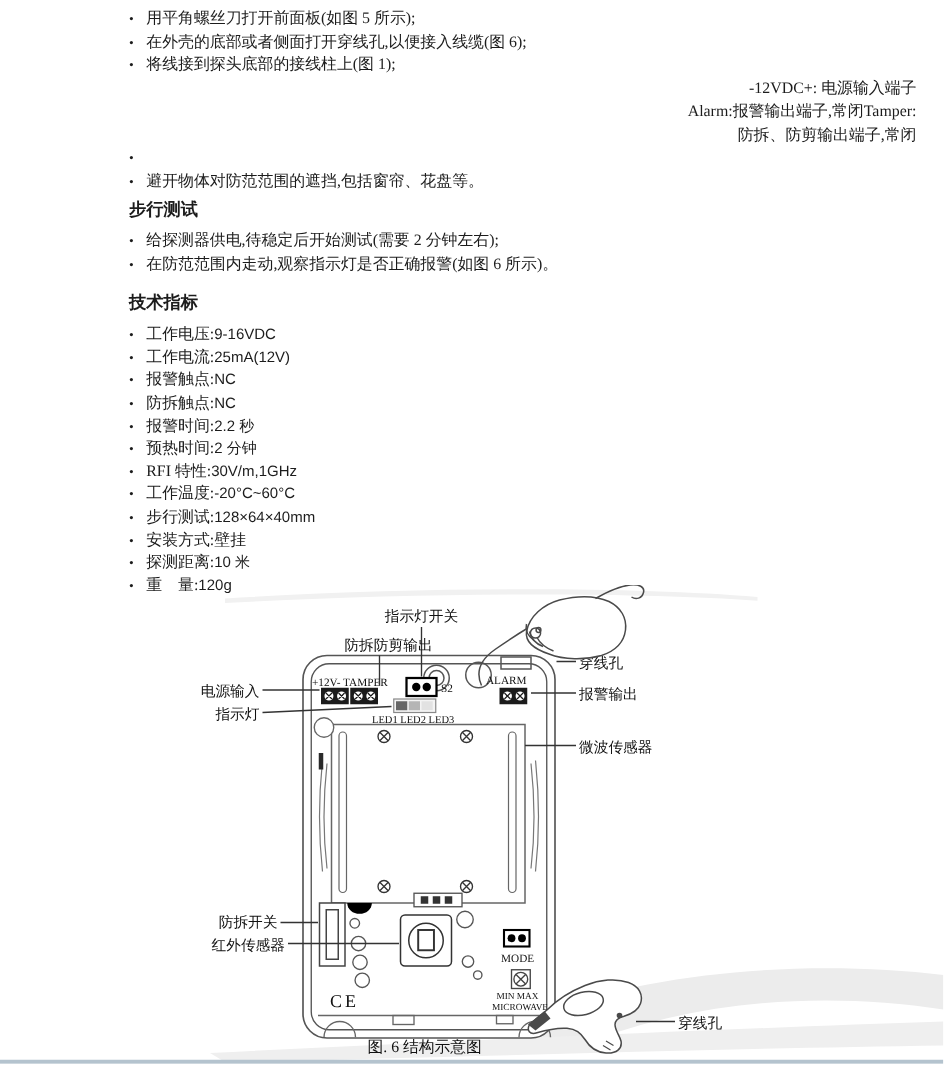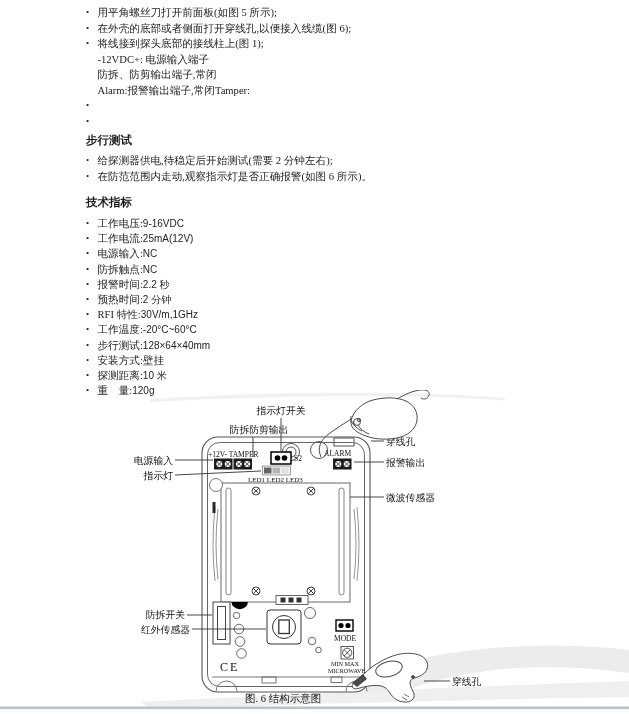--- a/index.html
+++ b/index.html
@@ -5,21 +5,21 @@
   html,body{margin:0;padding:0;}
   body{
     width:629px;height:714px;background:#ffffff;position:relative;overflow:hidden;
     font-family:"Liberation Serif","DejaVu Serif",serif;color:#1c1c1c;
     -webkit-font-smoothing:antialiased;
   }
   .abs{position:absolute;}
   .doc{left:86px;width:525px;}
   .li{display:flex;line-height:15.5px;font-size:10.6px;white-space:nowrap;}
   .blt{width:11.5px;flex:none;font-size:9px;}
-  .ind{padding-left:11.5px;}
+  .ind{padding-left:11.5px;justify-content:flex-end;}
   .hd{font-weight:bold;font-size:11.5px;line-height:15px;}
   .specs .li{line-height:15.2px;}
   .mono{font-family:Liberation Sans, sans-serif;font-size:10px;}
   svg text{fill:#111;}
   .dlabel{font-size:9.8px;font-family:"Liberation Serif","DejaVu Serif",serif;}
   .dboard{font-size:7.5px;font-family:"Liberation Serif","DejaVu Serif",serif;}
   .dsmall{font-size:6.2px;font-family:"Liberation Serif","DejaVu Serif",serif;}
   .cap{font-size:10.5px;font-family:"Liberation Serif","DejaVu Serif",serif;}
   .ln{stroke:#333;stroke-width:0.9;}
   .sk{stroke:#4a4a4a;fill:none;stroke-width:1;}
@@ -37,30 +37,31 @@
       <span>在外壳的底部或者侧面打开穿线孔,以便接入线缆(图 6);</span>
     </div>
   <div class="li">
       <span class="blt">•</span>
       <span>将线接到探头底部的接线柱上(图 1);</span>
     </div>
   <div class="li ind">
       <span>-12VDC+: 电源输入端子</span>
     </div>
   <div class="li ind">
+      <span>Alarm:报警输出端子,常闭Tamper:</span>
+    </div>
+  <div class="li ind">
       <span>防拆、防剪输出端子,常闭</span>
     </div>
-  <div class="li ind">
-      <span>Alarm:报警输出端子,常闭Tamper:</span>
-    </div>
-  <div class="li">
-      <span class="blt">•</span>
-    </div>
-  <div class="li">
-      <span class="blt">•</span>
+  <div class="li">
+      <span class="blt">•</span>
+    </div>
+  <div class="li">
+      <span class="blt">•</span>
+      <span>避开物体对防范范围的遮挡,包括窗帘、花盘等。</span>
     </div>
 </div>
 
 <div class="abs doc hd" style="top:133px">步行测试</div>
 <div class="abs doc" style="top:153px">
   <div class="li">
       <span class="blt">•</span>
       <span>给探测器供电,待稳定后开始测试(需要 2 分钟左右);</span>
     </div>
   <div class="li">
@@ -76,21 +77,21 @@
       <span>工作电压:</span>
       <span class="mono">9-16VDC</span>
     </div>
   <div class="li">
       <span class="blt">•</span>
       <span>工作电流:</span>
       <span class="mono">25mA(12V)</span>
     </div>
   <div class="li">
       <span class="blt">•</span>
-      <span>电源输入:</span>
+      <span>报警触点:</span>
       <span class="mono">NC</span>
     </div>
   <div class="li">
       <span class="blt">•</span>
       <span>防拆触点:</span>
       <span class="mono">NC</span>
     </div>
   <div class="li">
       <span class="blt">•</span>
       <span>报警时间:</span>

